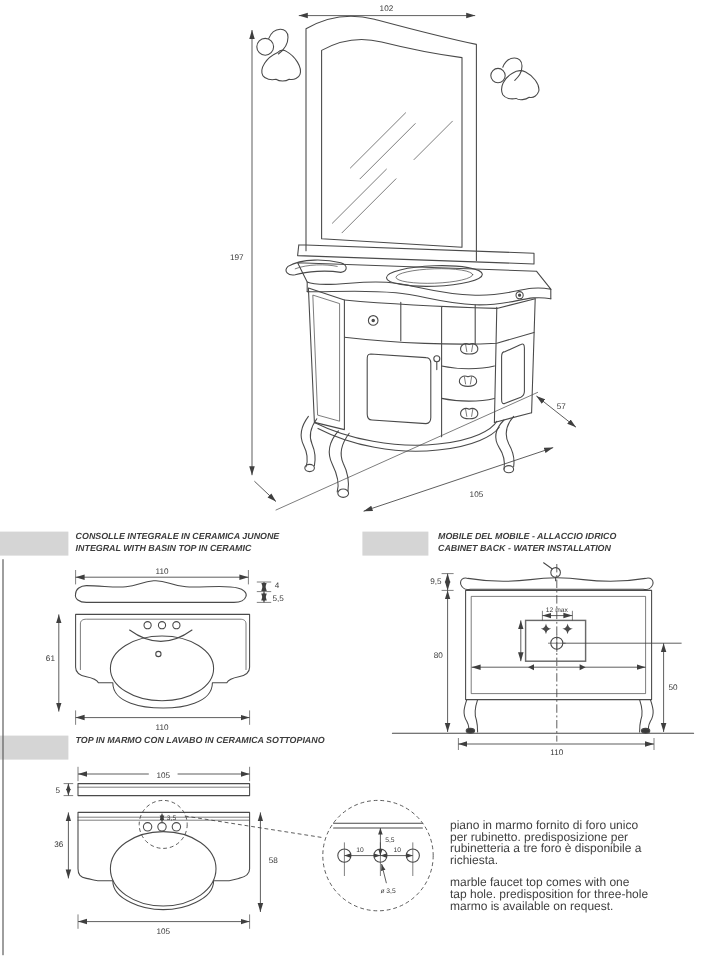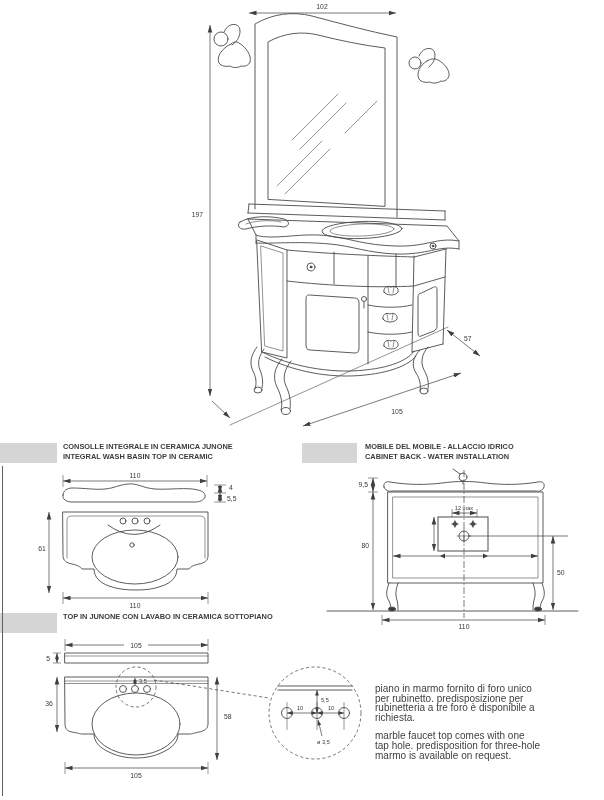--- a/index.html
+++ b/index.html
@@ -1,20 +1,20 @@
 <!DOCTYPE html>
 <html><head>
 <meta charset="utf-8">
 <style>
   html,body{margin:0;padding:0;background:#fff;}
   #sheet{position:relative;width:604px;height:800px;background:#ffffff;overflow:hidden;
          font-family:"Liberation Sans",sans-serif;}
   .abs{position:absolute;}
   .graybar{background:#d5d5d5;}
-  .sec-title{font-size:7.4px;font-weight:bold;line-height:9.6px;color:#3c3c3c;white-space:nowrap;}
+  .sec-title{font-size:7.4px;font-weight:bold;line-height:9.6px;color:#3c3c3c;white-space:nowrap;font-style:italic;}
   .notes{font-size:10px;line-height:9.6px;color:#3f3f3f;}
   .notes .para-gap{height:9px;}
   .vrule{background:#5f5f5f;}
   svg{display:block;}
   svg .ln{fill:none;stroke:#4a4a4a;stroke-width:0.9;stroke-linecap:round;stroke-linejoin:round;}
   svg .thin{stroke-width:0.6;}
   svg .dim{fill:none;stroke:#3f3f3f;stroke-width:0.7;}
   svg .tick{fill:none;stroke:#3f3f3f;stroke-width:0.55;}
   svg text{font-family:"Liberation Sans",sans-serif;font-size:6.8px;fill:#383838;}
   svg text.t5{font-size:5.6px;}
@@ -140,32 +140,32 @@
     <line class="dim" x1="447" y1="330" x2="480" y2="356" marker-start="url(#aP)" marker-end="url(#aP)"></line>
     <text x="464" y="341">57</text>
 
     <line class="dim" x1="303" y1="426" x2="461" y2="373" marker-start="url(#aP)" marker-end="url(#aP)"></line>
     <text x="397" y="414" text-anchor="middle">105</text>
   </svg>
 
   <div class="abs graybar" style="left:0;top:443px;width:57px;height:20px"></div>
   <div class="abs sec-title" style="left:63px;top:442px">
     <div>CONSOLLE INTEGRALE IN CERAMICA JUNONE</div>
-    <div>INTEGRAL WASH BASIN TOP IN CERAMIC</div>
+    <div>INTEGRAL WITH BASIN TOP IN CERAMIC</div>
   </div>
 
   <div class="abs graybar" style="left:302px;top:443px;width:55px;height:20px"></div>
   <div class="abs sec-title" style="left:365px;top:442px">
     <div>MOBILE DEL MOBILE - ALLACCIO IDRICO</div>
     <div>CABINET BACK - WATER INSTALLATION</div>
   </div>
 
   <div class="abs graybar" style="left:0;top:613px;width:57px;height:20px"></div>
   <div class="abs sec-title" style="left:63px;top:612px">
-    <div>TOP IN JUNONE CON LAVABO IN CERAMICA SOTTOPIANO</div>
+    <div>TOP IN MARMO CON LAVABO IN CERAMICA SOTTOPIANO</div>
   </div>
 
   <div class="abs vrule" style="left:2px;top:466px;width:1px;height:330px"></div>
 
   <svg class="abs" style="left:0;top:468px" width="300" height="145" viewBox="0 0 300 145">
     <defs>
       <marker id="aC" viewBox="0 0 8 6" refX="7.5" refY="3" markerWidth="8" markerHeight="6" orient="auto-start-reverse" markerUnits="userSpaceOnUse">
         <path d="M0,0.7 L7.5,3 L0,5.3 Z" fill="#3f3f3f"></path>
       </marker>
     </defs>

